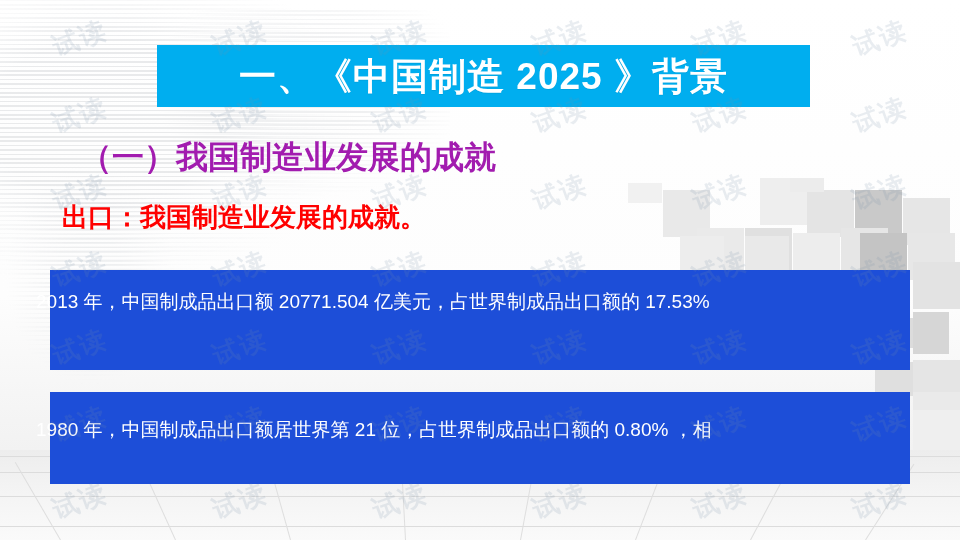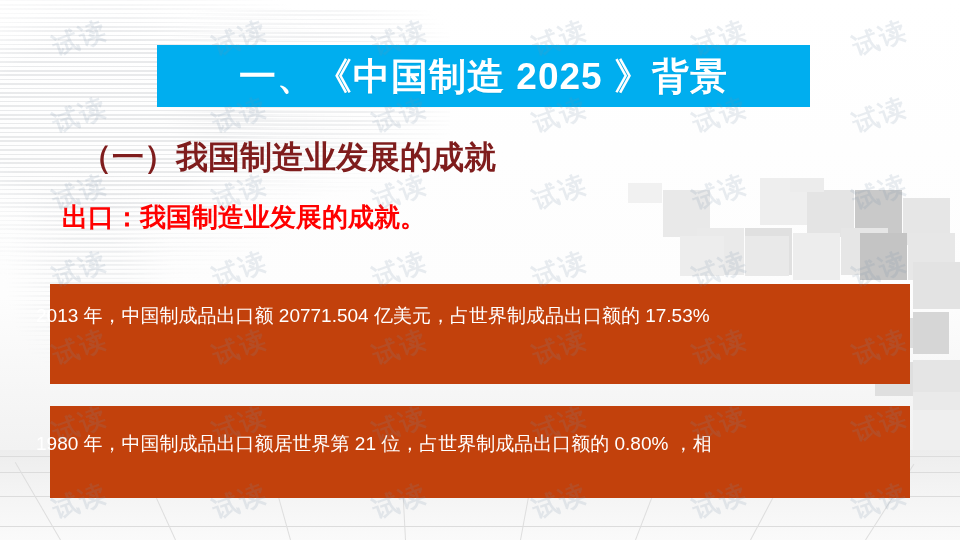--- a/index.html
+++ b/index.html
@@ -64,32 +64,31 @@
   }
   .title-band .title-text{
     color:#ffffff;font-size:37px;font-weight:bold;letter-spacing:1px;
     white-space:nowrap;line-height:1;
     text-shadow:0 1px 0 rgba(0,0,0,.06);
   }
 
   
   .sub-heading{
     position:absolute;left:80px;top:136px;
-    color:#7f1d1d;font-size:32px;font-weight:600;white-space:nowrap;
+    color:#a21caf;font-size:32px;font-weight:600;white-space:nowrap;
   }
   .red-heading{
     position:absolute;left:62px;top:200px;
     color:#FF0000;font-size:26px;font-weight:bold;white-space:nowrap;
   }
 
   
   .box{
-    position:absolute;background:#c2410c;color:#ffffff;
+    position:absolute;background:#1d4ed8;color:#ffffff;
     box-sizing:border-box;
-    margin-top:14px;
   }
   #box-1{left:50px;top:270px;width:860px;height:100px;}
   #box-2{left:50px;top:392px;width:860px;height:92px;}
   .box .line{
     position:absolute;left:-14px;right:10px;
     font-size:19px;line-height:1.25;white-space:nowrap;
     text-align:left;
   }
   #box-1 .line-1{top:20px;}
   #box-1 .line-2{top:55px;left:-4px;}

